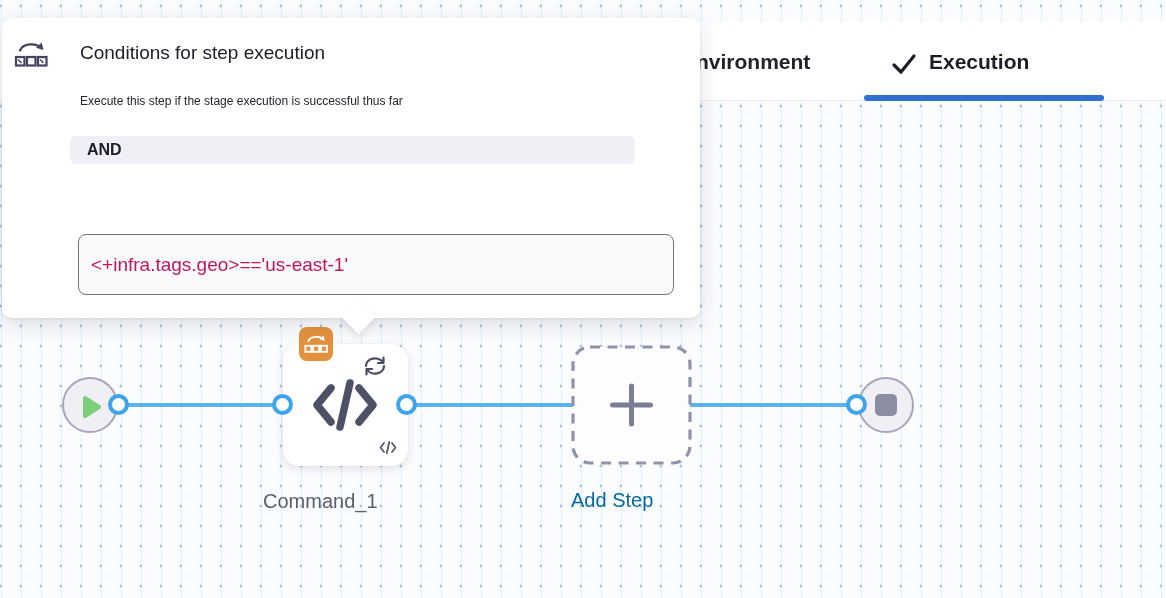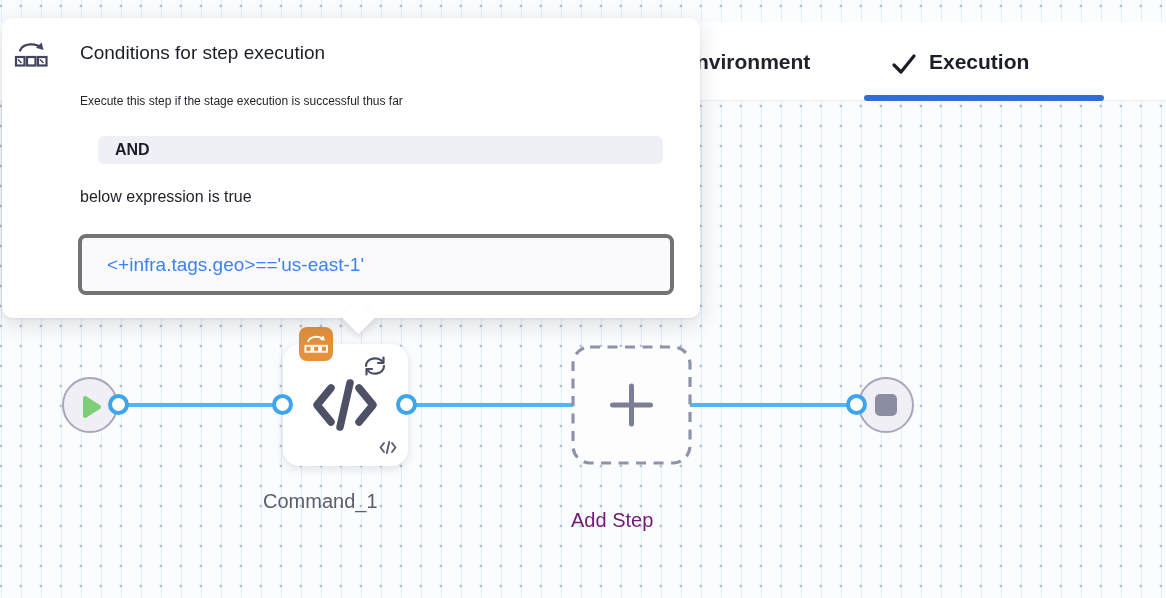--- a/index.html
+++ b/index.html
@@ -93,21 +93,21 @@
     display: flex; align-items: center; justify-content: center;
   }
 
   .add-step-box { position: absolute; left: 571px; top: 345px; z-index: 3; }
 
   .node-label {
     position: absolute; text-align: left;
     font-size: 20px; white-space: nowrap;
   }
   .label-command { left: 263px; top: 490px; width: 160px; color: #595D6C; }
-  .label-addstep { left: 571px; top: 489px; width: 121px; color: #701a75; margin-top: 20px; }
+  .label-addstep { left: 571px; top: 489px; width: 121px; color: #0369a1; }
 
   
   .popover {
     position: absolute; left: 2px; top: 18px;
     width: 698px; height: 300px; border-radius: 10px;
     background: #ffffff;
     box-shadow: 0 6px 22px rgba(35,36,58,0.14), 0 1px 3px rgba(35,36,58,0.08);
     z-index: 50;
   }
   .popover-caret {
@@ -119,36 +119,36 @@
   .popover-cond-icon { position: absolute; left: 12px; top: 21px; }
   .popover-title {
     position: absolute; left: 78px; top: 24px;
     font-size: 19px; font-weight: normal; color: #1B1E27;
   }
   .popover-desc {
     position: absolute; left: 78px; top: 76px;
     font-size: 12px; color: #23252E;
   }
   .operator-pill {
-    position: absolute; left: 96px; top: 118px;
+    position: absolute; left: 68px; top: 118px;
     width: 565px; height: 28px; border-radius: 6px;
     background: #EFEFF6;
     display: flex; align-items: center; padding-left: 17px;
     font-size: 16px; font-weight: bold; color: #1B1E27;
   }
   .expr-intro {
     position: absolute; left: 78px; top: 170px;
     font-size: 16px; color: #23252E;
   }
   .expr-box {
     position: absolute; left: 76px; top: 216px;
     width: 596px; height: 61px; border-radius: 8px;
-    background: #FAFAFD; border: 4px solid #737373;
-    display: flex; align-items: center; padding-left: 25px;
-    font-size: 19px; color: #3b82f6;
+    background: #FAFAFD; border: 1px solid #737373;
+    display: flex; align-items: center; padding-left: 12px;
+    font-size: 19px; color: #be185d;
   }
 </style>
 </head>
 <body>
 
 <div class="canvas"></div>
 
 <div class="tabbar">
   <div class="tab-env-label">Environment</div>
   <div class="tab-exec">
@@ -257,18 +257,17 @@
   </span>
 
   <div class="popover-title">Conditions for step execution</div>
 
   <div class="popover-desc">Execute this step if the stage execution is successful thus far</div>
 
   <div class="operator-pill">
     <span>AND</span>
   </div>
 
-  <div class="expr-intro">below expression is true</div>
 
   <div class="expr-box">
     <span>&lt;+infra.tags.geo&gt;=='us-east-1'</span>
   </div>
 </div>
 
 </body></html>

